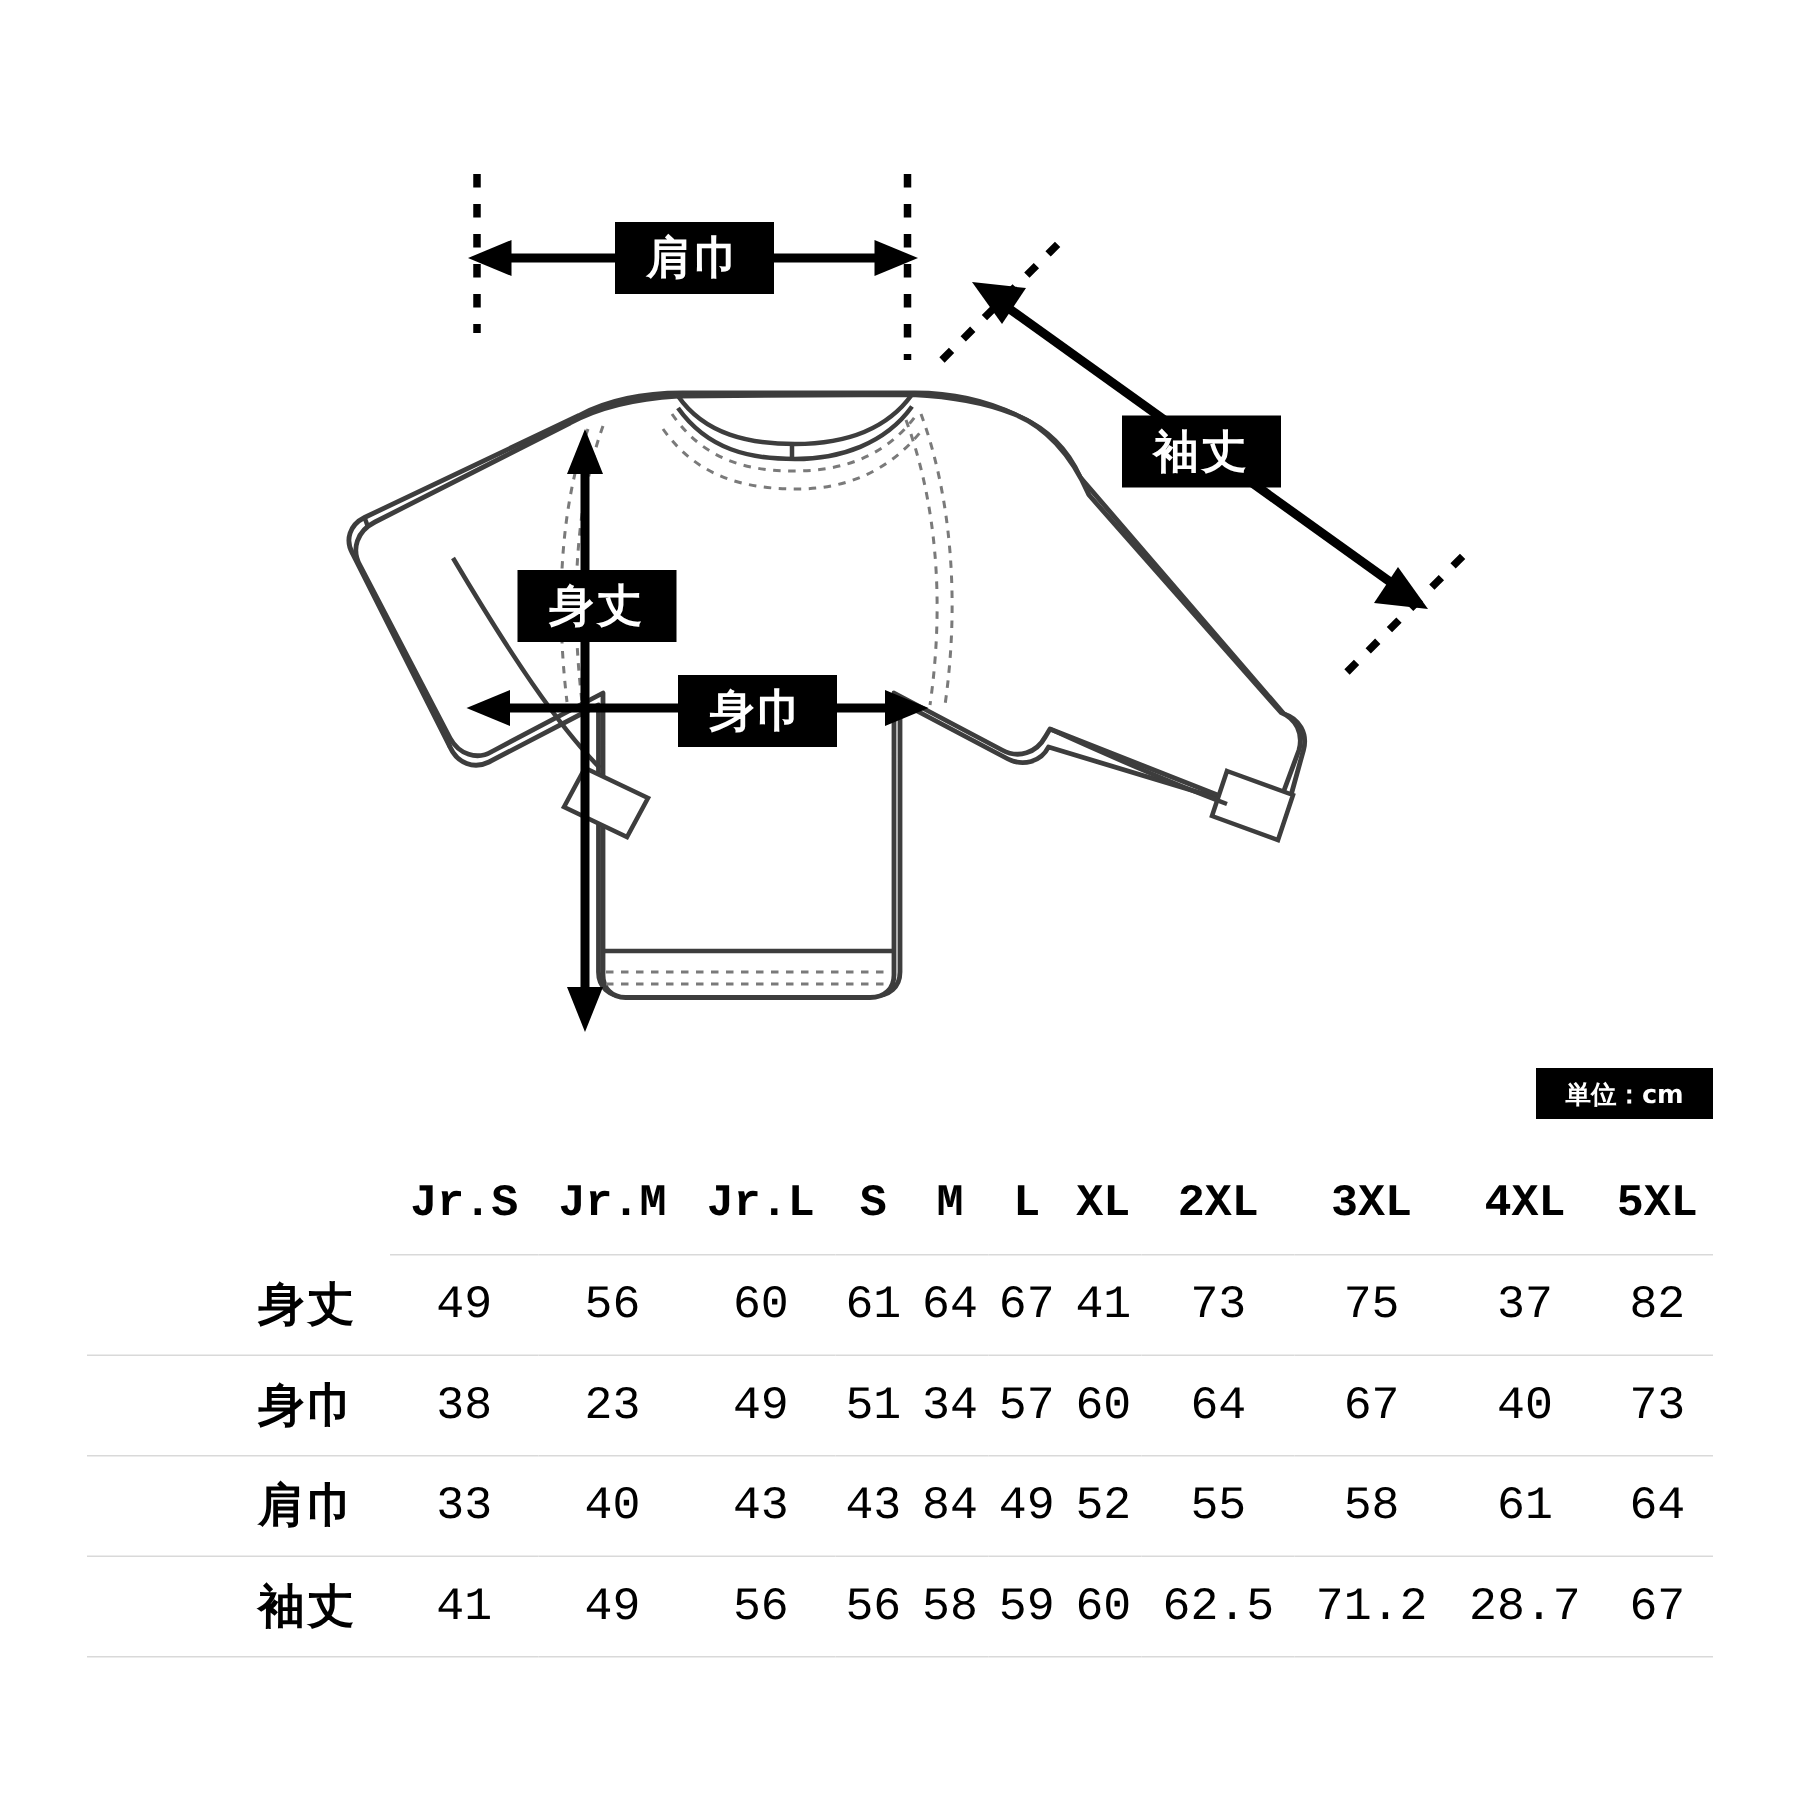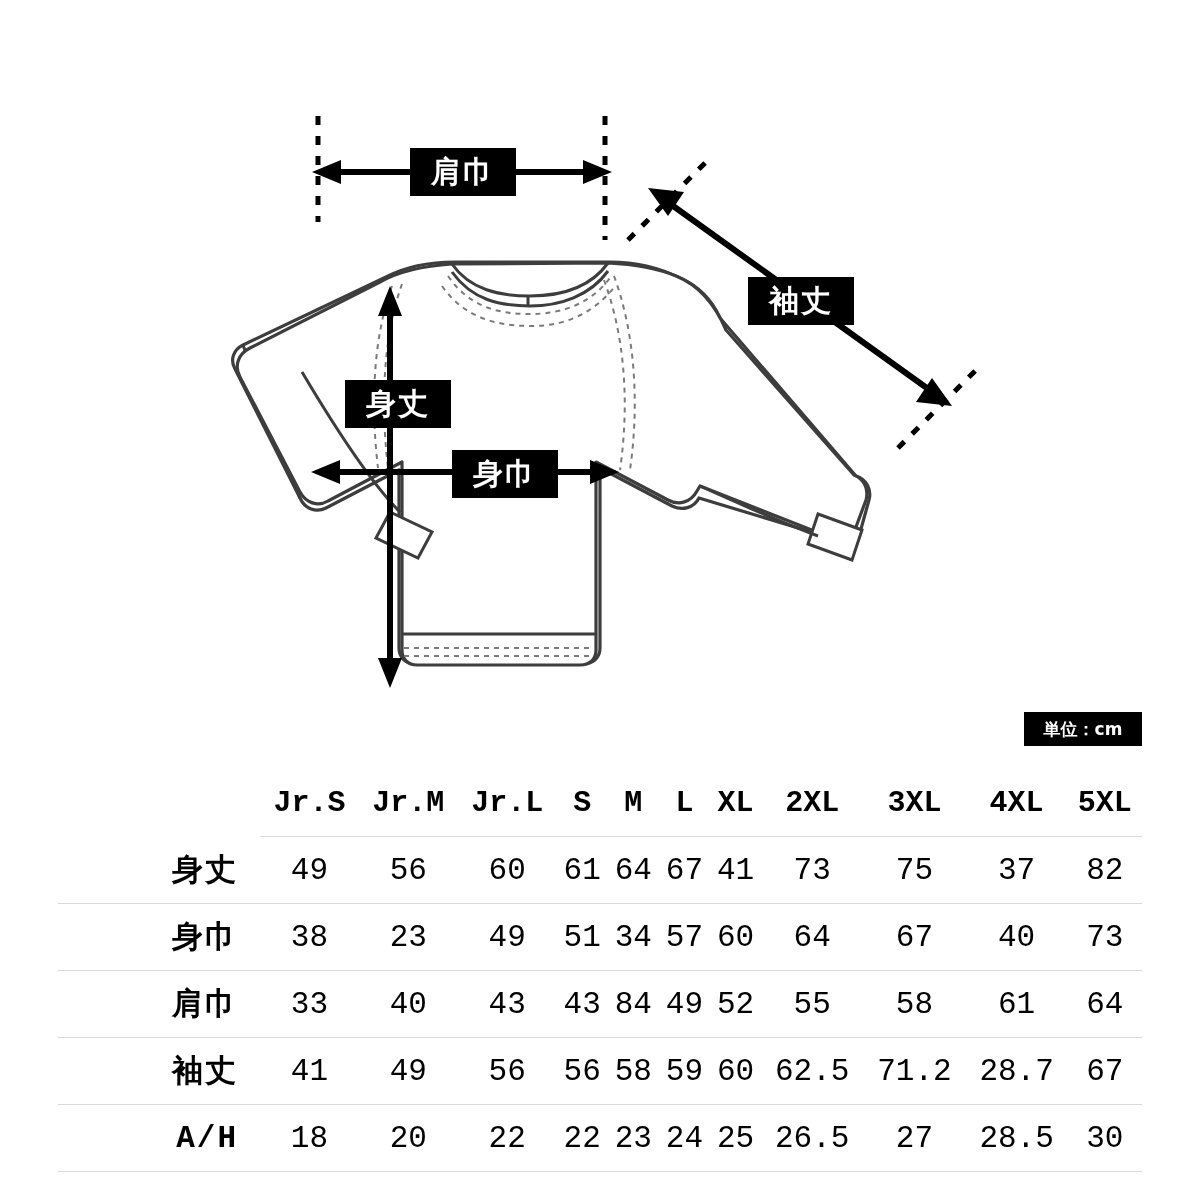--- a/index.html
+++ b/index.html
@@ -326,28 +326,14 @@
         <td>56</td>
         <td>56</td>
         <td>58</td>
         <td>59</td>
         <td>60</td>
         <td>62.5</td>
         <td>71.2</td>
         <td>28.7</td>
         <td>67</td>
       </tr>
-      <tr>
-        <th>A/H</th>
-        <td>18</td>
-        <td>20</td>
-        <td>22</td>
-        <td>22</td>
-        <td>23</td>
-        <td>24</td>
-        <td>25</td>
-        <td>26.5</td>
-        <td>27</td>
-        <td>28.5</td>
-        <td>30</td>
-      </tr>
     </tbody>
 </table>
 
 </body></html>

